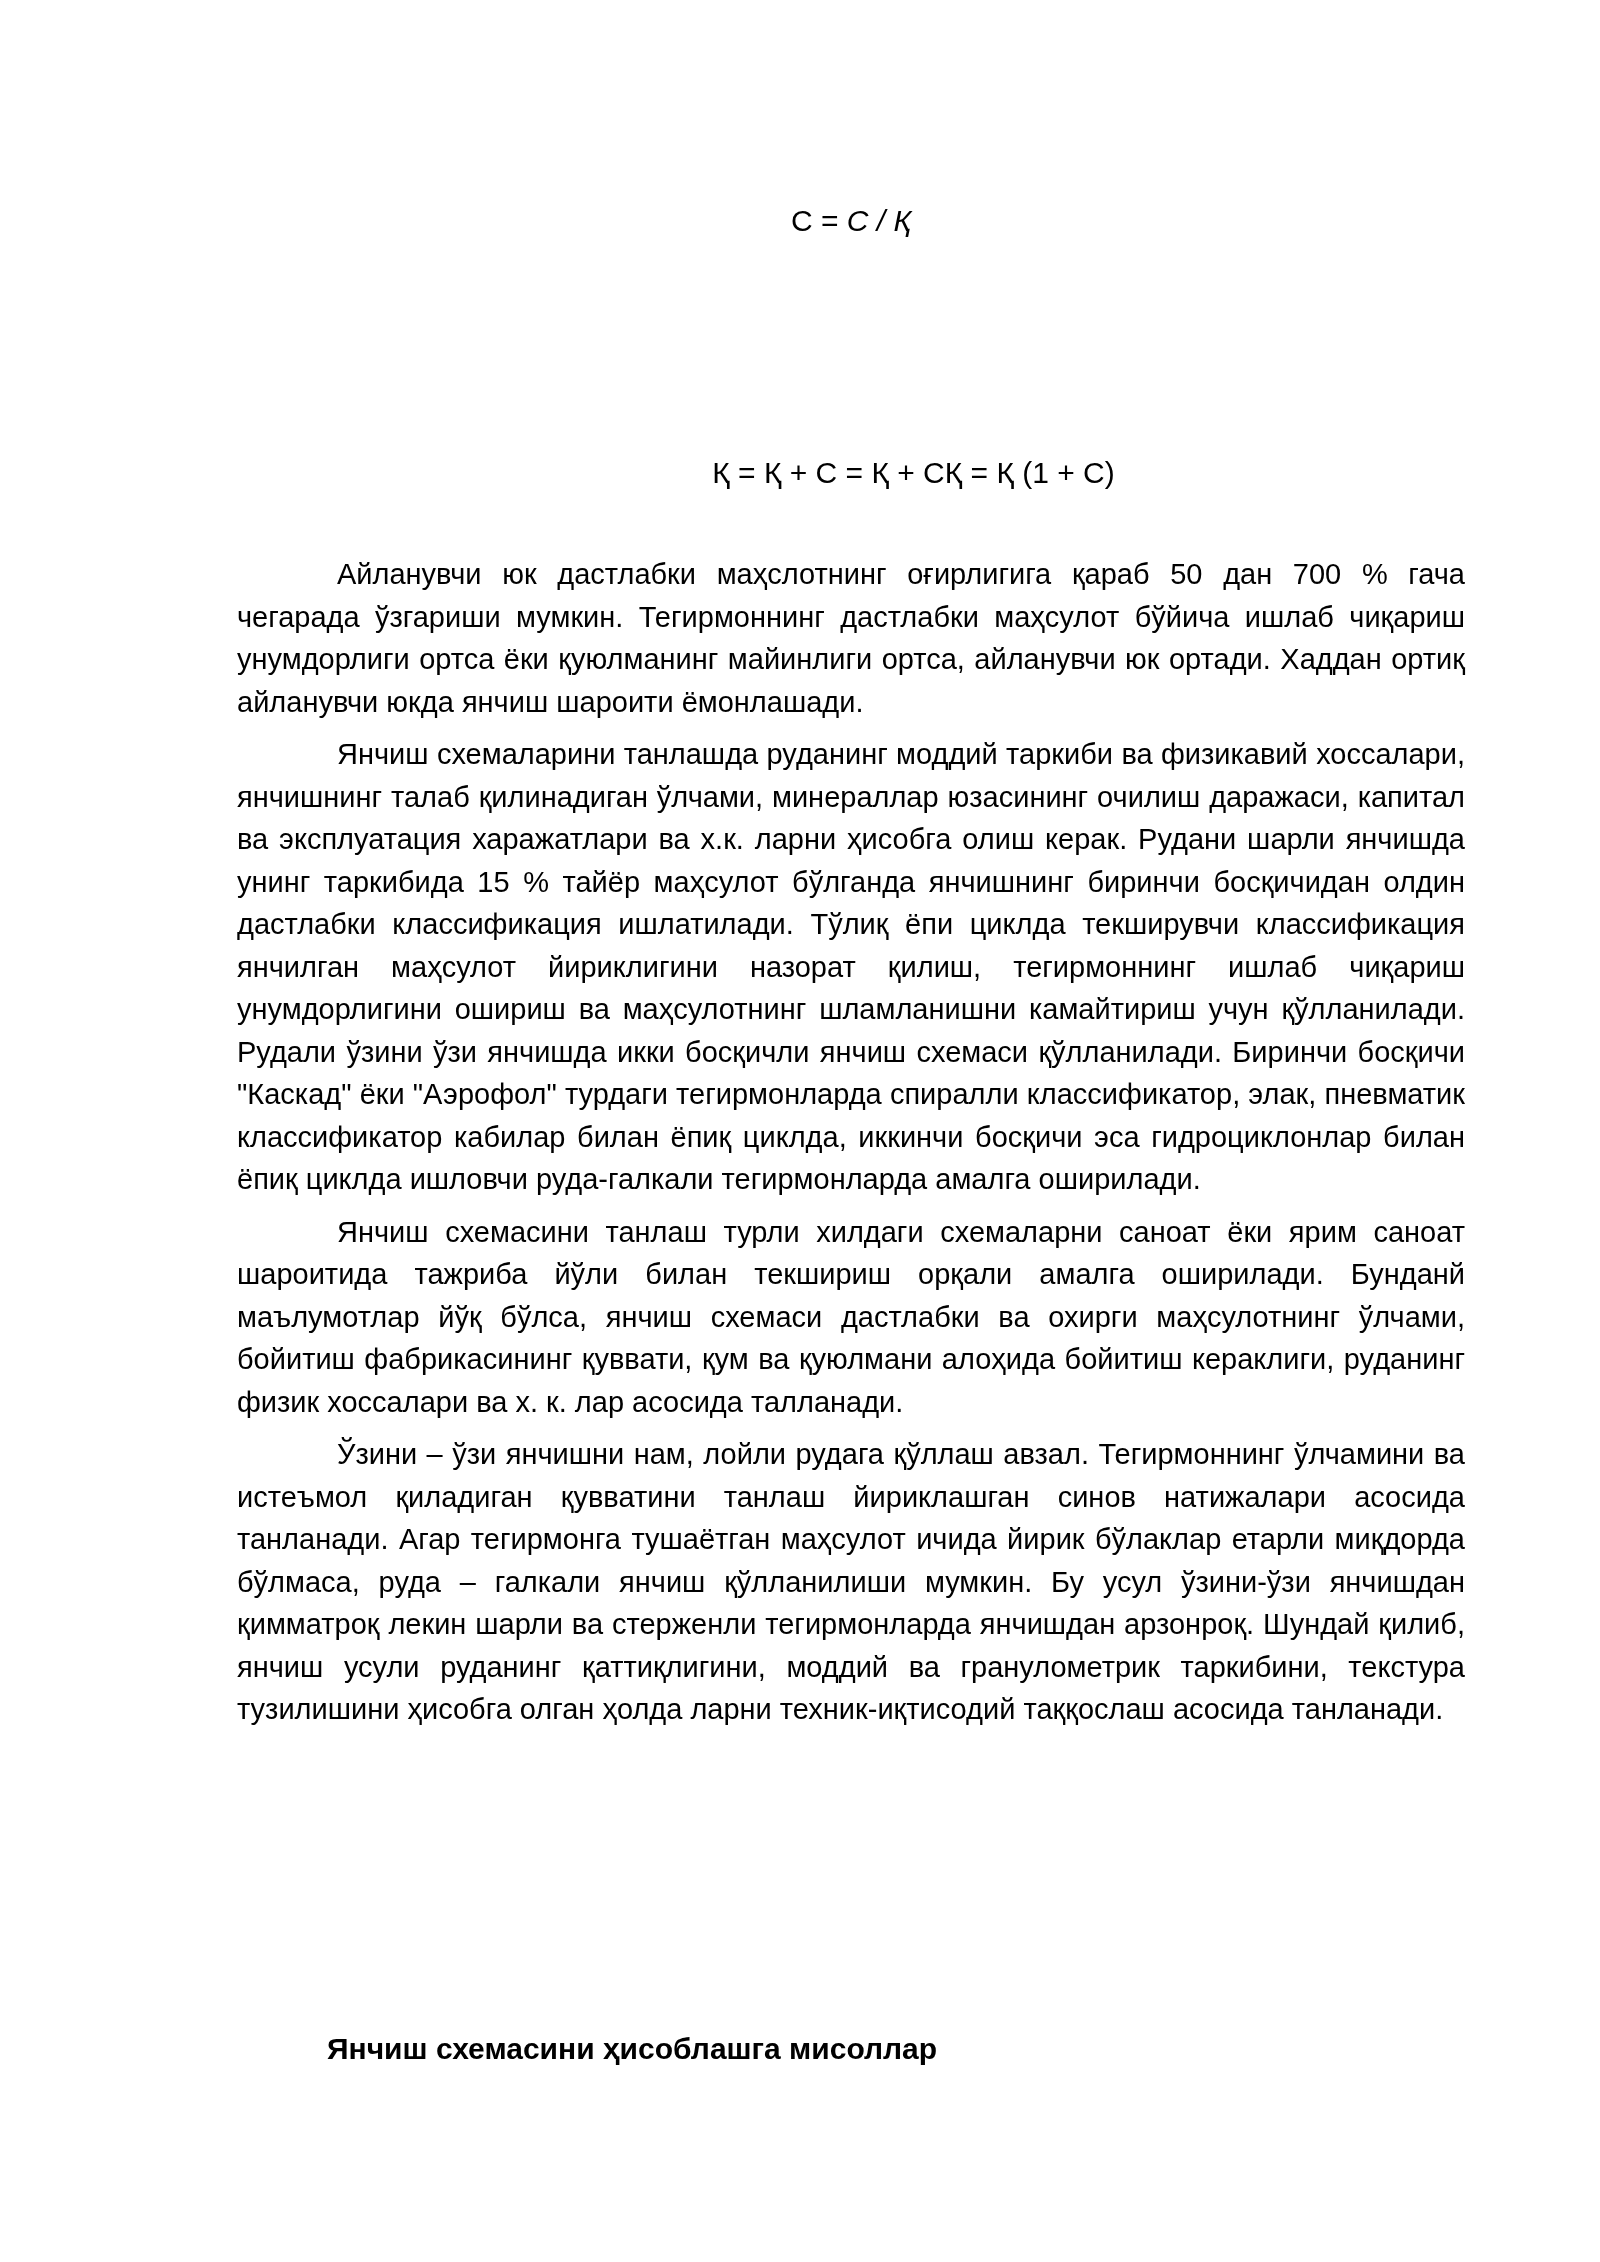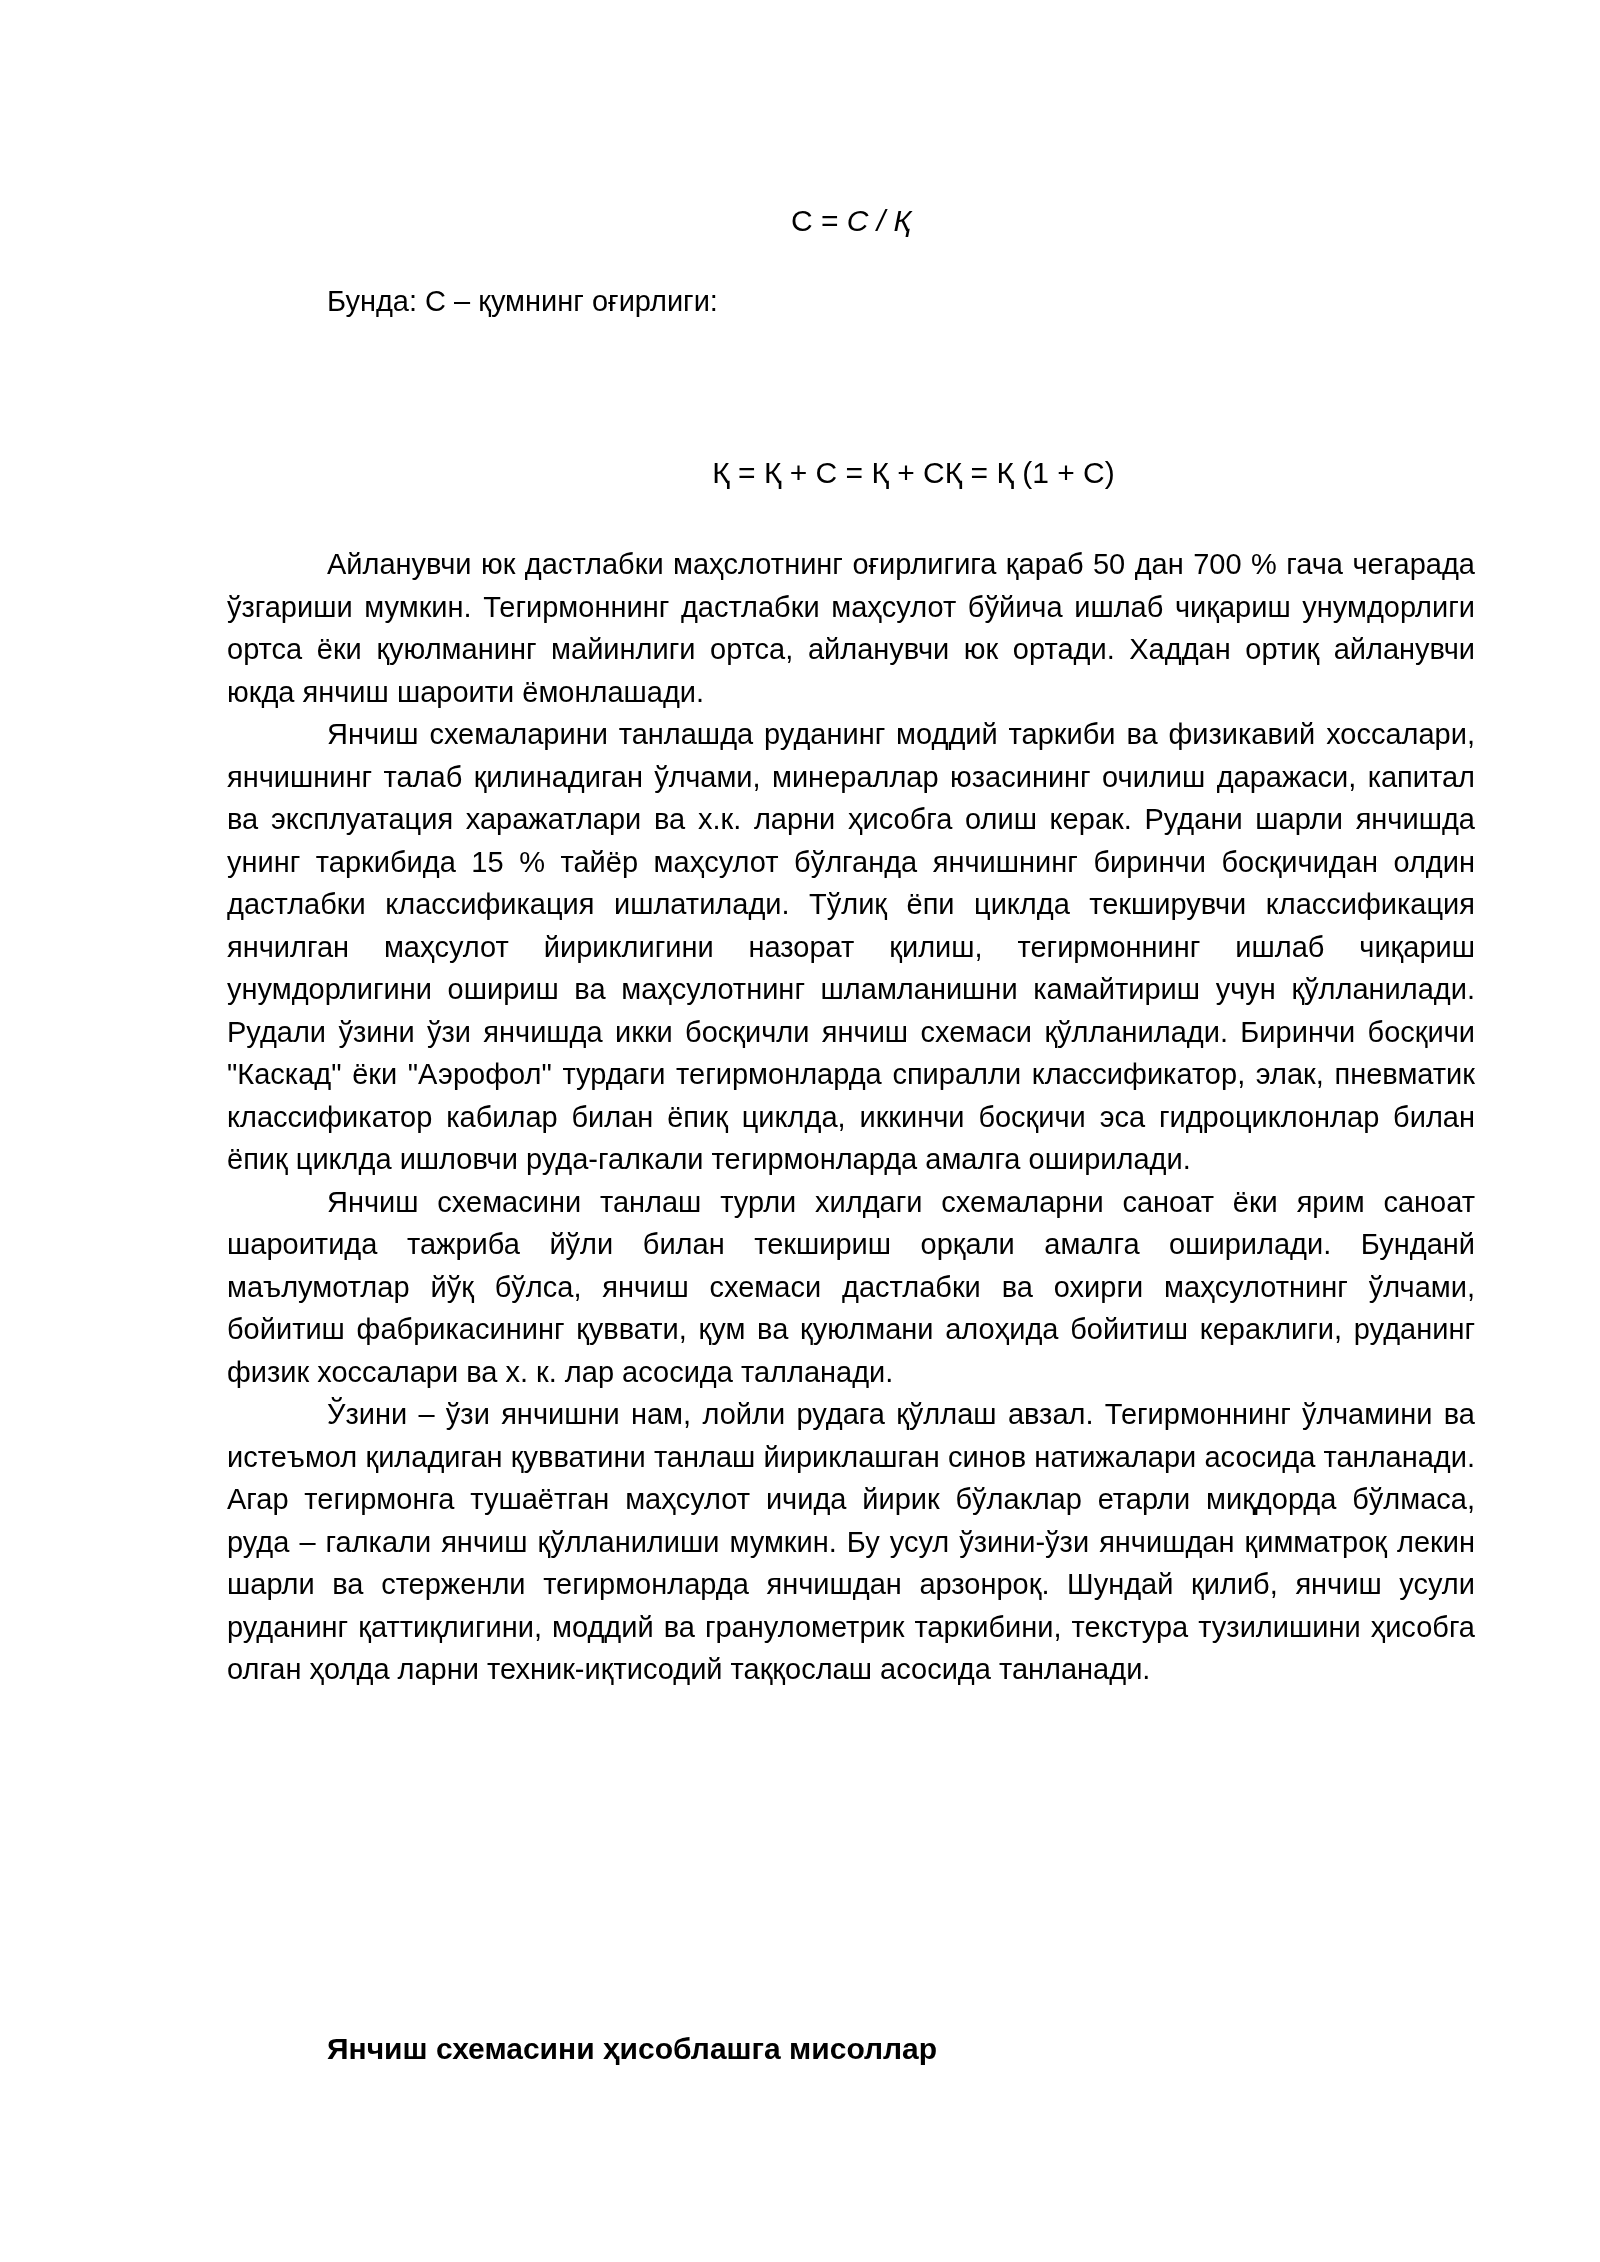--- a/index.html
+++ b/index.html
@@ -42,21 +42,21 @@
       white-space: nowrap;
     }
     .body-text {
       position: absolute;
       top: 543px;
       left: 227px;
       width: 1248px;
       text-align: justify;
     }
     .body-text p {
-      margin: 0;
+      margin: 10px;
       padding: 0;
       text-indent: 100px;
     }
     .section-heading {
       position: absolute;
       top: 2028px;
       left: 327px;
       font-weight: bold;
       font-size: 30px;
       white-space: nowrap;
@@ -65,21 +65,20 @@
 </head>
 <body>
 
 <div class="page">
 
   <div class="formula formula-top">
     <span>С = </span><span class="it">С / Қ</span>
   </div>
 
   <div class="definitions">
-    <div>Бунда: С – қумнинг оғирлиги:</div>
   </div>
 
 
   <div class="formula formula-sum">Қ = Қ + С = Қ + СҚ = Қ (1 + С)</div>
 
   <div class="body-text">
     <p>Айланувчи юк дастлабки маҳслотнинг оғирлигига қараб 50 дан 700 % гача чегарада ўзгариши мумкин. Тегирмоннинг дастлабки маҳсулот бўйича ишлаб чиқариш унумдорлиги ортса ёки қуюлманинг майинлиги ортса, айланувчи юк ортади. Хаддан ортиқ айланувчи юкда янчиш шароити ёмонлашади.</p>
     <p>Янчиш схемаларини танлашда руданинг моддий таркиби ва физикавий хоссалари, янчишнинг талаб қилинадиган ўлчами, минераллар юзасининг очилиш даражаси, капитал ва эксплуатация харажатлари ва х.к. ларни ҳисобга олиш керак. Рудани шарли янчишда унинг таркибида 15 % тайёр маҳсулот бўлганда янчишнинг биринчи босқичидан олдин дастлабки классификация ишлатилади. Тўлиқ ёпи циклда текширувчи классификация янчилган маҳсулот йириклигини назорат қилиш, тегирмоннинг ишлаб чиқариш унумдорлигини ошириш ва маҳсулотнинг шламланишни камайтириш учун қўлланилади. Рудали ўзини ўзи янчишда икки босқичли янчиш схемаси қўлланилади. Биринчи босқичи "Каскад" ёки "Аэрофол" турдаги тегирмонларда спиралли классификатор, элак, пневматик классификатор кабилар билан ёпиқ циклда, иккинчи босқичи эса гидроциклонлар билан ёпиқ циклда ишловчи руда-галкали тегирмонларда амалга оширилади.</p>
     <p>Янчиш схемасини танлаш турли хилдаги схемаларни саноат ёки ярим саноат шароитида тажриба йўли билан текшириш орқали амалга оширилади. Бунданй маълумотлар йўқ бўлса, янчиш схемаси дастлабки ва охирги маҳсулотнинг ўлчами, бойитиш фабрикасининг қуввати, қум ва қуюлмани алоҳида бойитиш кераклиги, руданинг физик хоссалари ва х. к. лар асосида талланади.</p>
     <p>Ўзини – ўзи янчишни нам, лойли рудага қўллаш авзал. Тегирмоннинг ўлчамини ва истеъмол қиладиган қувватини танлаш йириклашган синов натижалари асосида танланади. Агар тегирмонга тушаётган маҳсулот ичида йирик бўлаклар етарли миқдорда бўлмаса, руда – галкали янчиш қўлланилиши мумкин. Бу усул ўзини-ўзи янчишдан қимматроқ лекин шарли ва стерженли тегирмонларда янчишдан арзонроқ. Шундай қилиб, янчиш усули руданинг қаттиқлигини, моддий ва гранулометрик таркибини, текстура тузилишини ҳисобга олган ҳолда ларни техник-иқтисодий таққослаш асосида танланади.</p>

